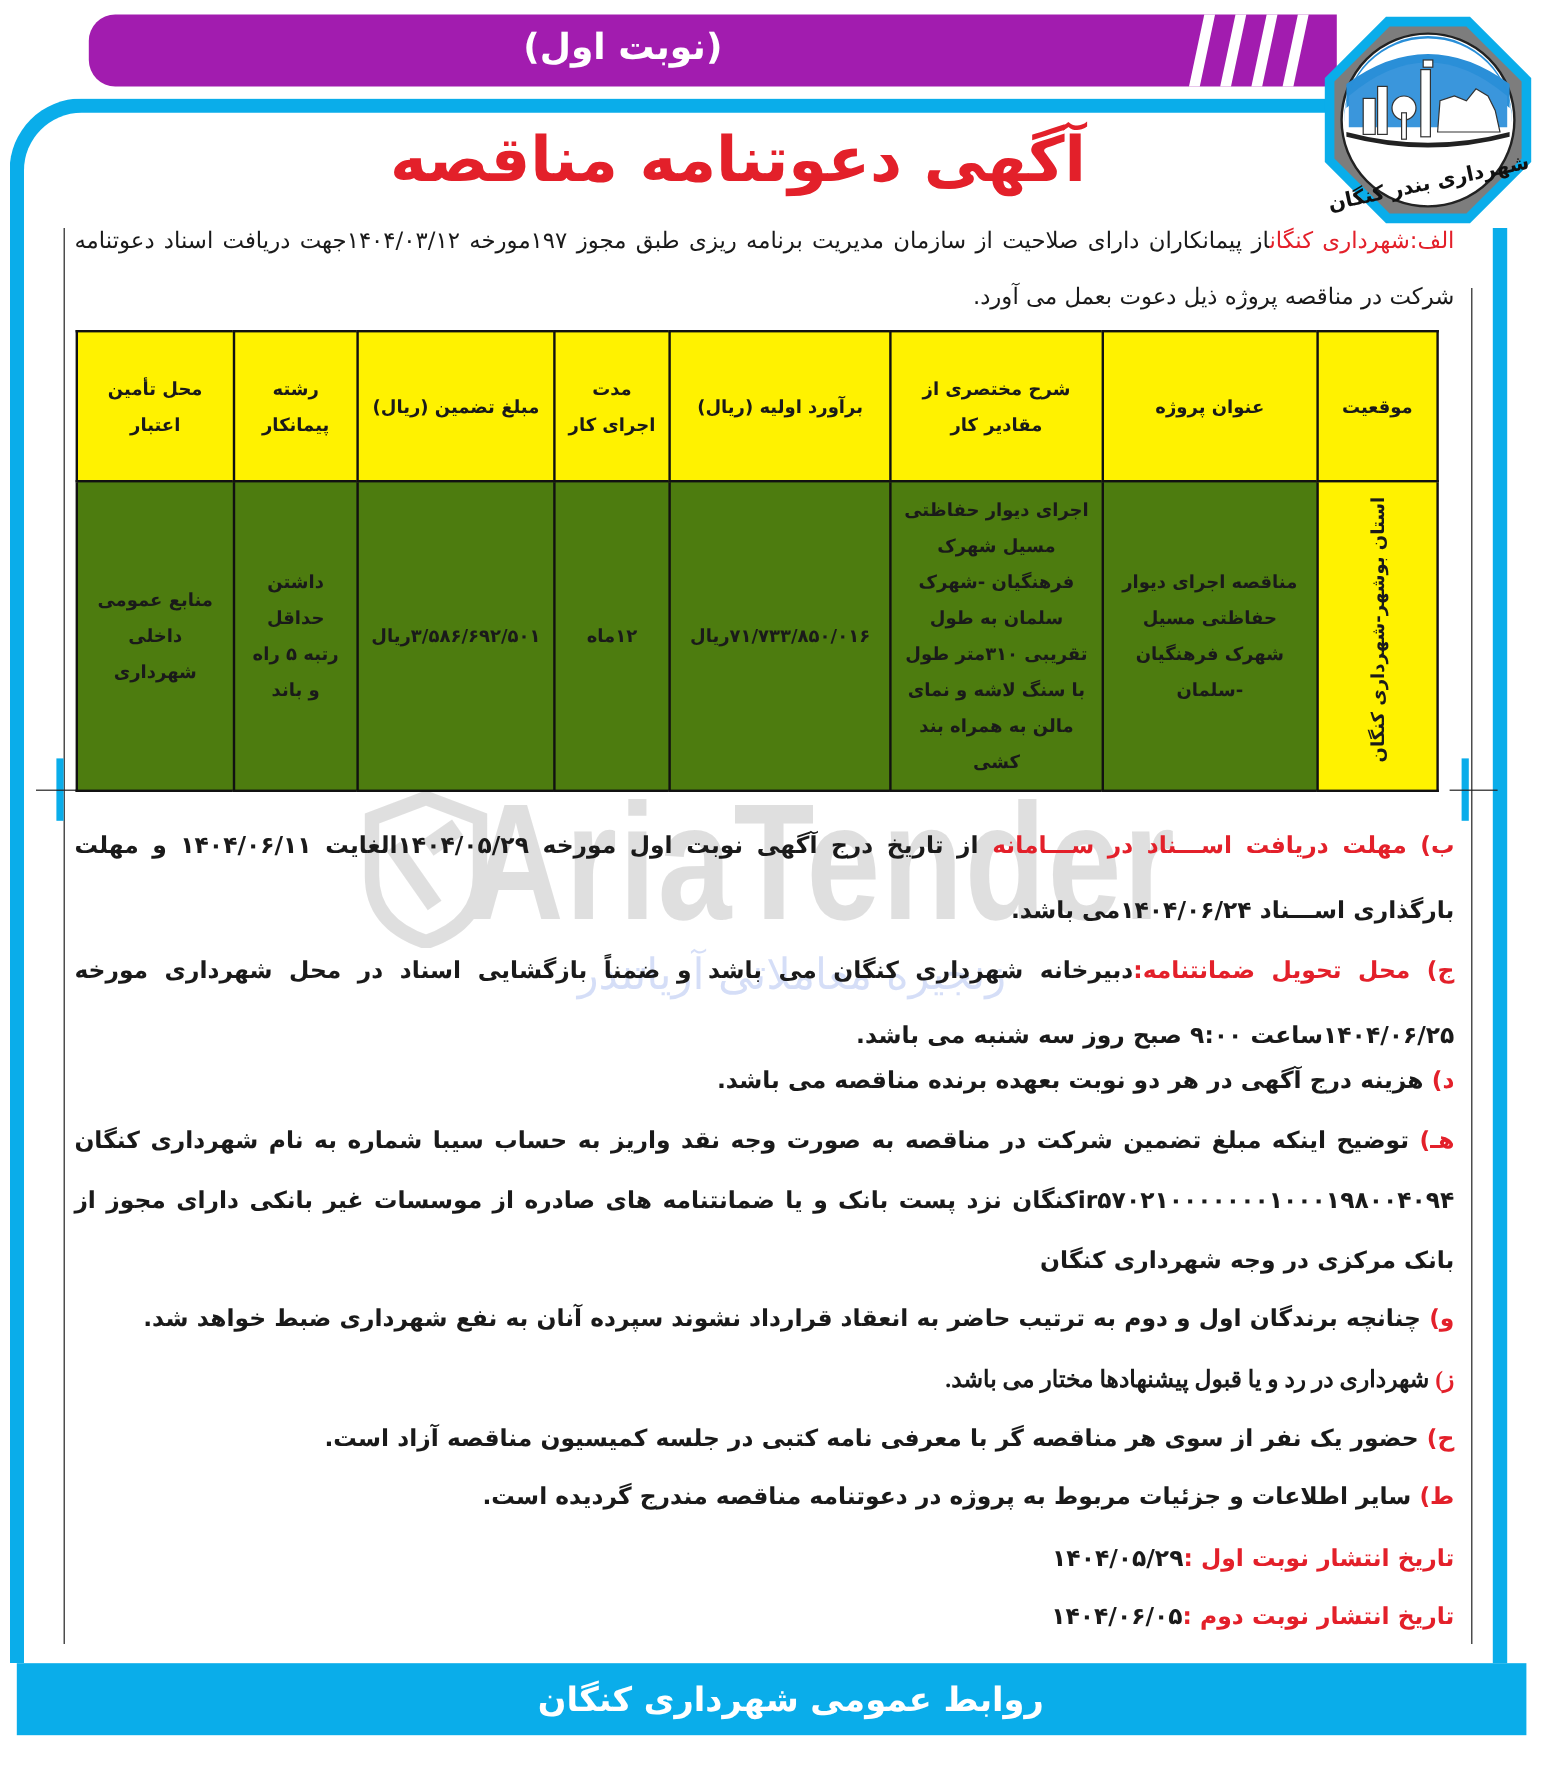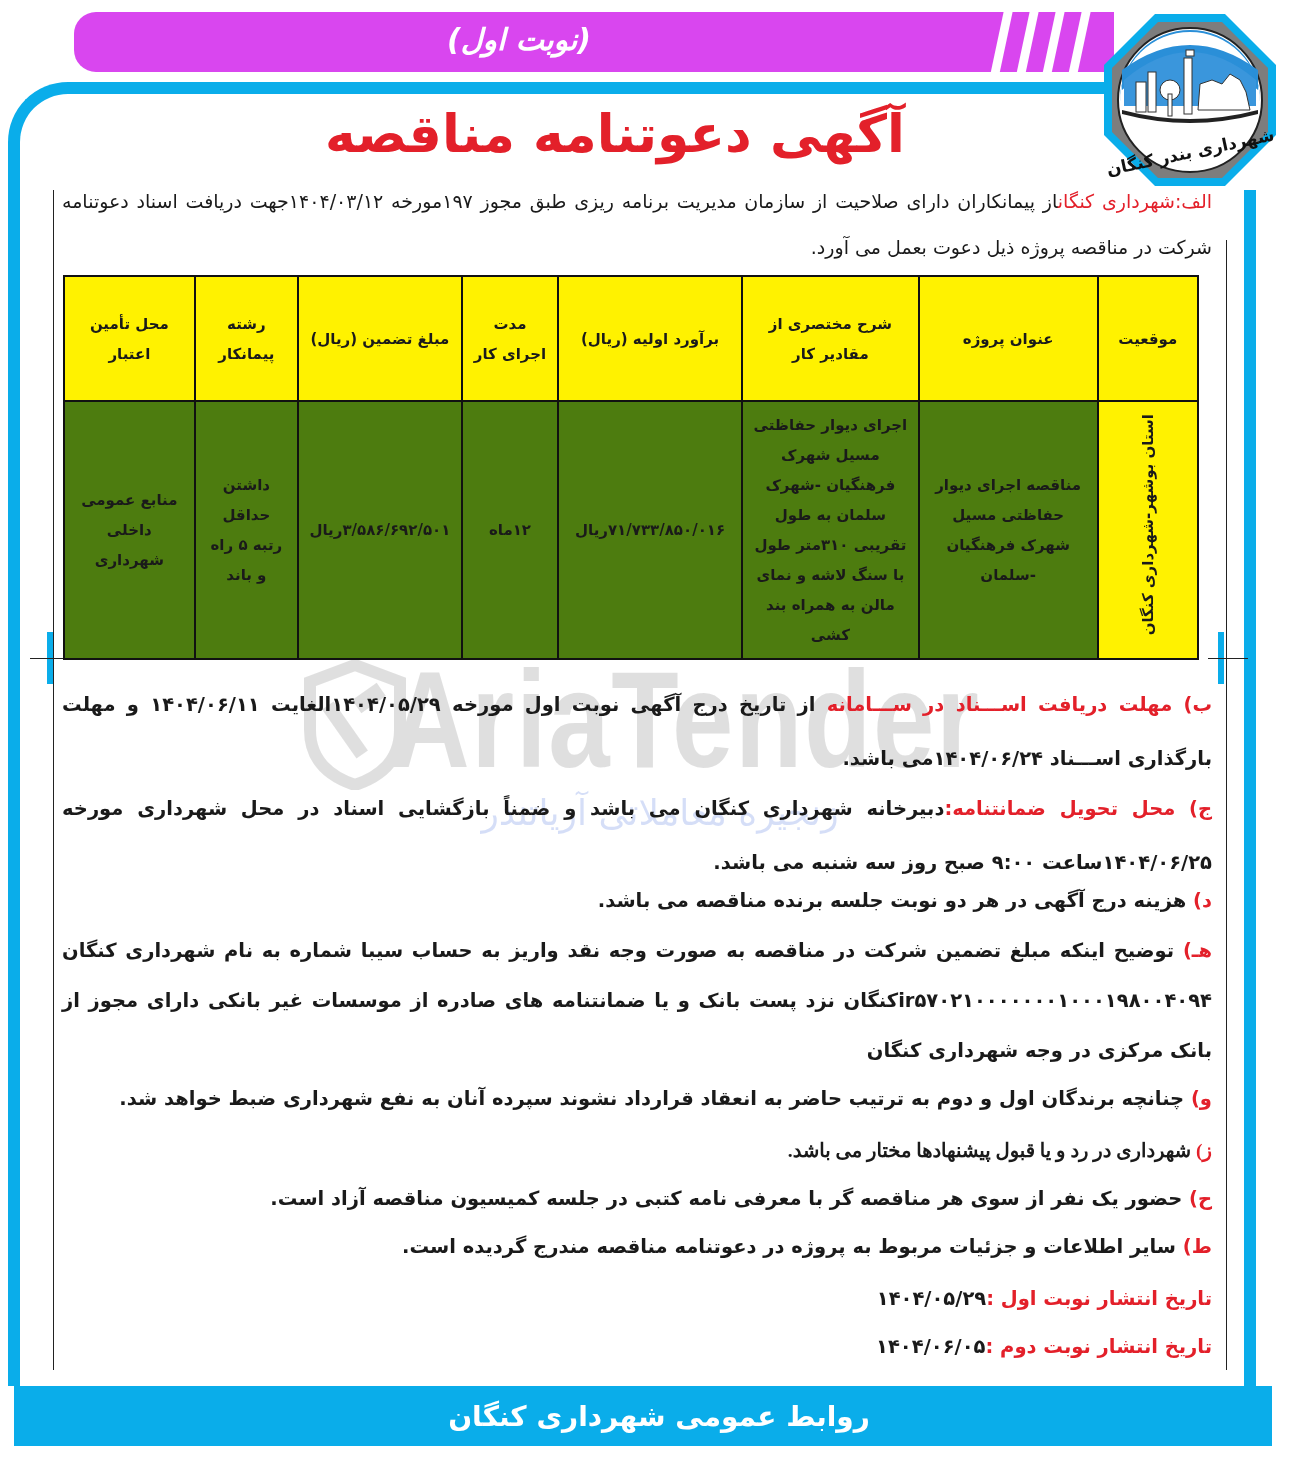--- a/index.html
+++ b/index.html
@@ -2,22 +2,22 @@
 <html><head>
   <meta charset="utf-8">
   <style>
     * { box-sizing: border-box; margin: 0; padding: 0; }
     html, body { width: 1290px; height: 1482px; background: #ffffff; overflow: hidden; }
     body { position: relative; font-family: "DejaVu Sans", sans-serif; color: #1a1a1a; direction: rtl; }
 
     
     .top-banner {
       position: absolute; left: 74px; top: 12px; width: 1040px; height: 60px;
-      background: #d946ef; border-radius: 22px 0 0 22px;
-      display: flex; align-items: center; justify-content: center; font-style: italic;
+      background: #a21caf; border-radius: 22px 0 0 22px;
+      display: flex; align-items: center; justify-content: center;
     }
     .top-banner .round-label {
       color: #fff; font-weight: bold; font-size: 30px; font-family: "DejaVu Sans", sans-serif;
       position: absolute; left: 0; right: 150px; text-align: center; top: 10px;
     }
     .banner-stripes { position: absolute; right: 0; top: 0; height: 60px; width: 130px; overflow: hidden; }
     .banner-stripes span {
       position: absolute; top: -6px; width: 9px; height: 74px; background: #fff; transform: skewX(-12deg);
     }
 
@@ -197,21 +197,21 @@
 
   <div class="para" style="top:678px; line-height:54px;">
     <span class="marker">ب) مهلت دریافت اســـناد در ســـامانه</span><span> از تاریخ درج آگهی نوبت اول مورخه ۱۴۰۴/۰۵/۲۹الغایت ۱۴۰۴/۰۶/۱۱ و مهلت بارگذاری اســـناد ۱۴۰۴/۰۶/۲۴می باشد.</span>
   </div>
 
   <div class="para" style="top:782px; line-height:54px;">
     <span class="marker">ج) محل تحویل ضمانتنامه:</span><span>دبیرخانه شهرداری کنگان می باشد و ضمناً بازگشایی اسناد در محل شهرداری مورخه ۱۴۰۴/۰۶/۲۵ساعت ۹:۰۰ صبح روز سه شنبه می باشد.</span>
   </div>
 
   <div class="para" style="top:876px;">
-    <span class="marker">د)</span><span> هزینه درج آگهی در هر دو نوبت جلسه برنده مناقصه می باشد.</span>
+    <span class="marker">د)</span><span> هزینه درج آگهی در هر دو نوبت بعهده برنده مناقصه می باشد.</span>
   </div>
 
   <div class="para" style="top:926px; line-height:50px;">
     <span class="marker">هـ)</span><span> توضیح اینکه مبلغ تضمین شرکت در مناقصه به صورت وجه نقد واریز به حساب سیبا شماره به نام شهرداری کنگان ir۵۷۰۲۱۰۰۰۰۰۰۰۱۰۰۰۱۹۸۰۰۴۰۹۴کنگان نزد پست بانک و یا ضمانتنامه های صادره از موسسات غیر بانکی دارای مجوز از بانک مرکزی در وجه شهرداری کنگان</span>
   </div>
 
   <div class="para" style="top:1074px;">
     <span class="marker">و)</span><span> چنانچه برندگان اول و دوم به ترتیب حاضر به انعقاد قرارداد نشوند سپرده آنان به نفع شهرداری ضبط خواهد شد.</span>
   </div>
 

